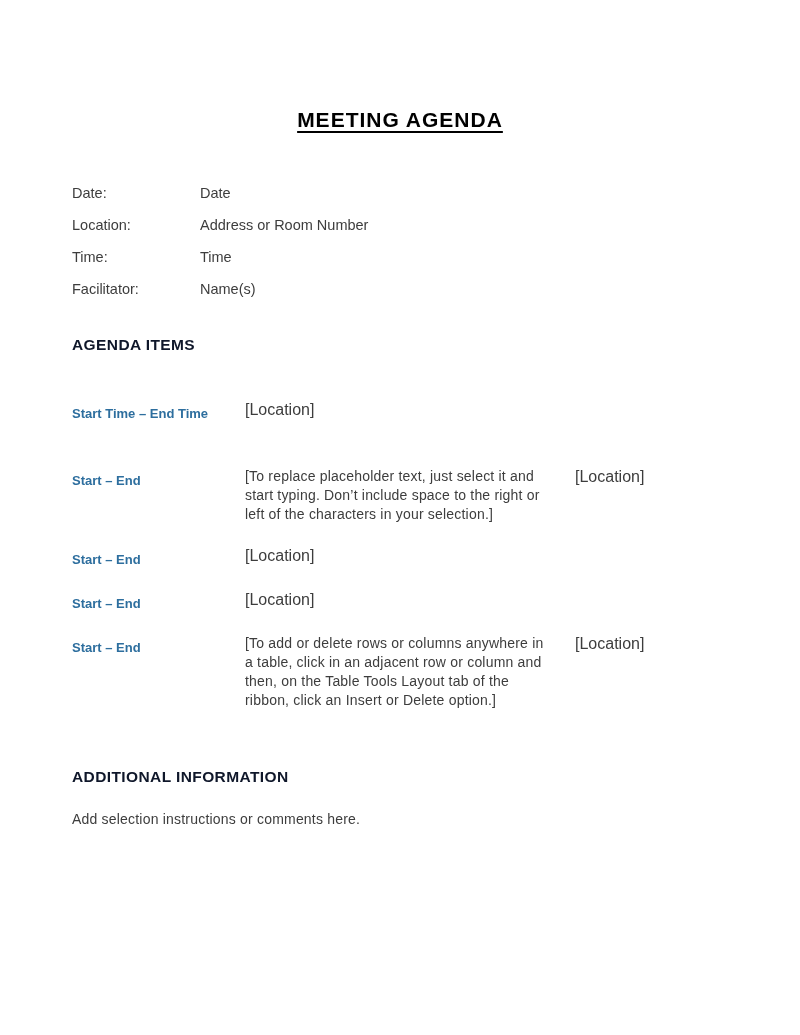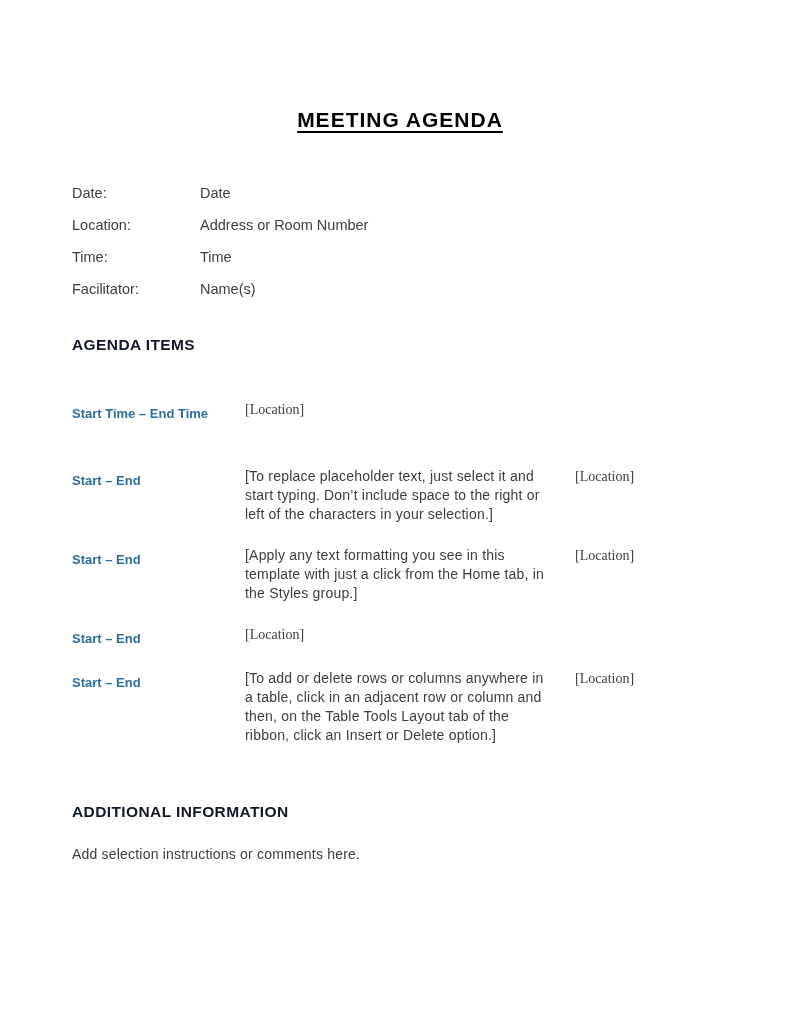--- a/index.html
+++ b/index.html
@@ -72,23 +72,22 @@
   .col-desc {
     flex: 0 0 330px;
     width: 330px;
     padding-right: 25px;
     font-size: 14px;
     line-height: 19px;
     letter-spacing: 0.2px;
   }
   .col-loc {
     flex: 1;
-    font-size: 14px;
+    font-size: 16px;
     line-height: 19px;
-    font-family: Liberation Serif, serif;
   }
   .additional-heading { margin-top: 58px; }
   .note-text {
     margin: 24px 72px 0 72px;
     font-size: 14px;
     line-height: 19px;
     letter-spacing: 0.2px;
   }
 </style>
 </head>
@@ -129,21 +128,20 @@
     </div>
 
     <div class="agenda-row body-row">
       <div class="col-time">Start – End</div>
       <div class="col-desc">[To replace placeholder text, just select it and start typing. Don’t include space to the right or left of the characters in your selection.]</div>
       <div class="col-loc">[Location]</div>
     </div>
 
     <div class="agenda-row body-row">
       <div class="col-time">Start – End</div>
-      <div class="col-desc">[Apply any text formatting you see in this template with just a click from the Home tab, in the Styles group.]</div>
       <div class="col-loc">[Location]</div>
     </div>
 
     <div class="agenda-row body-row">
       <div class="col-time">Start – End</div>
       <div class="col-loc">[Location]</div>
     </div>
 
     <div class="agenda-row body-row">
       <div class="col-time">Start – End</div>

